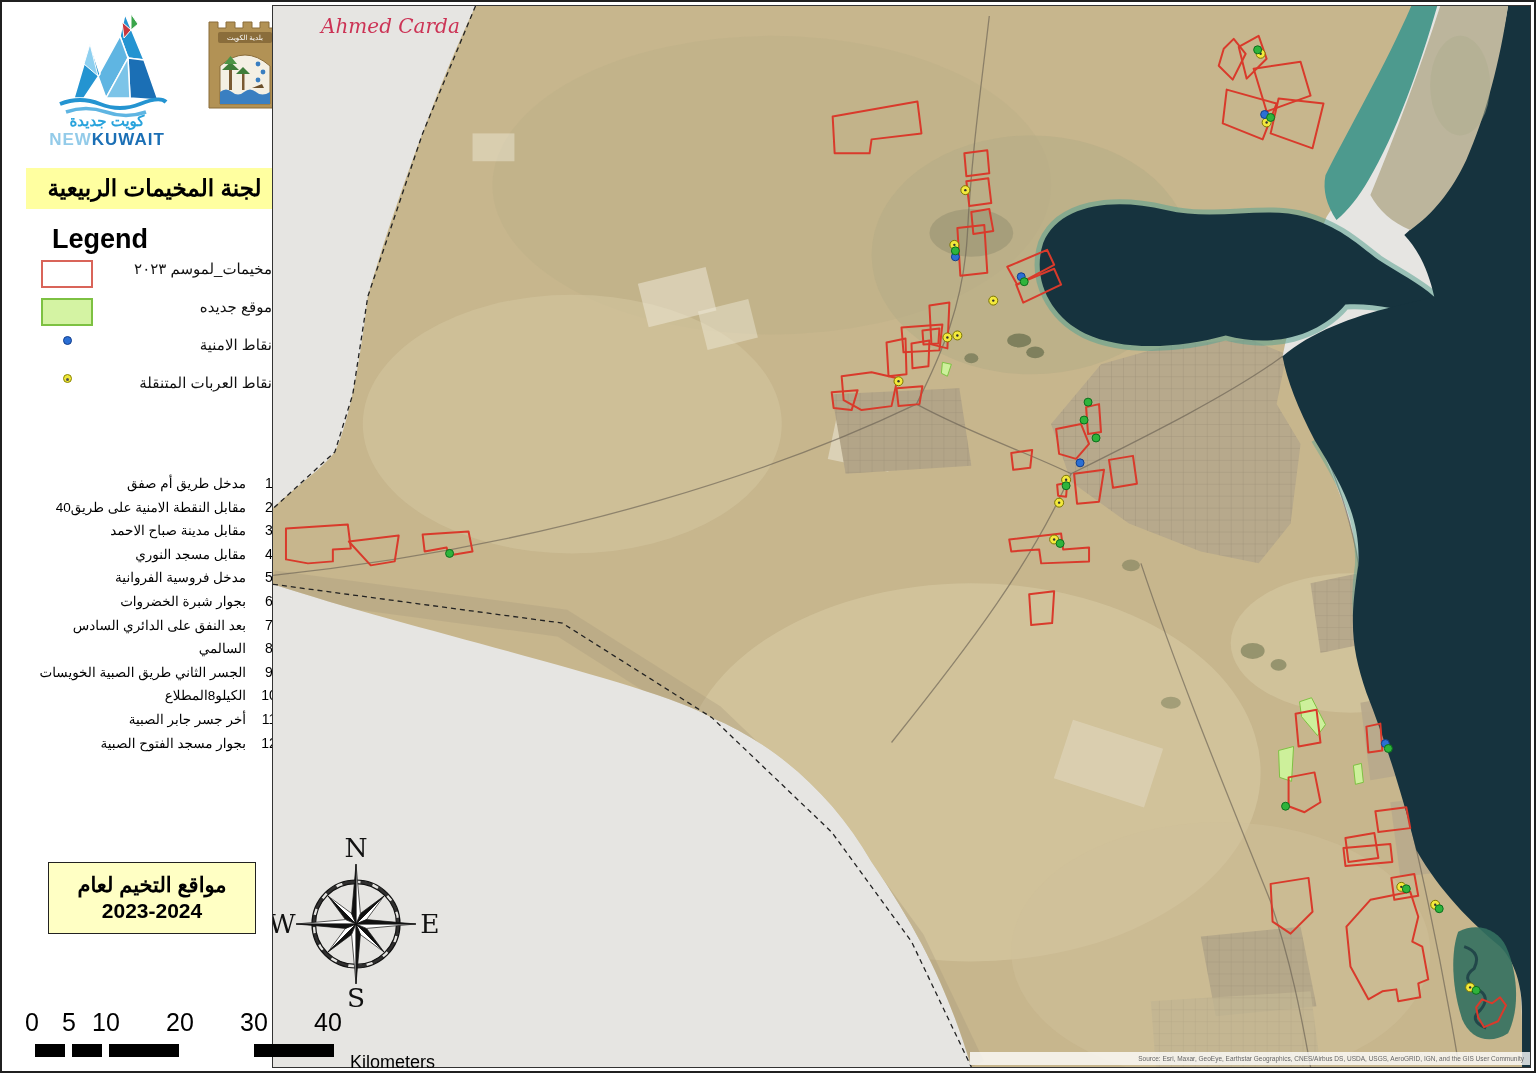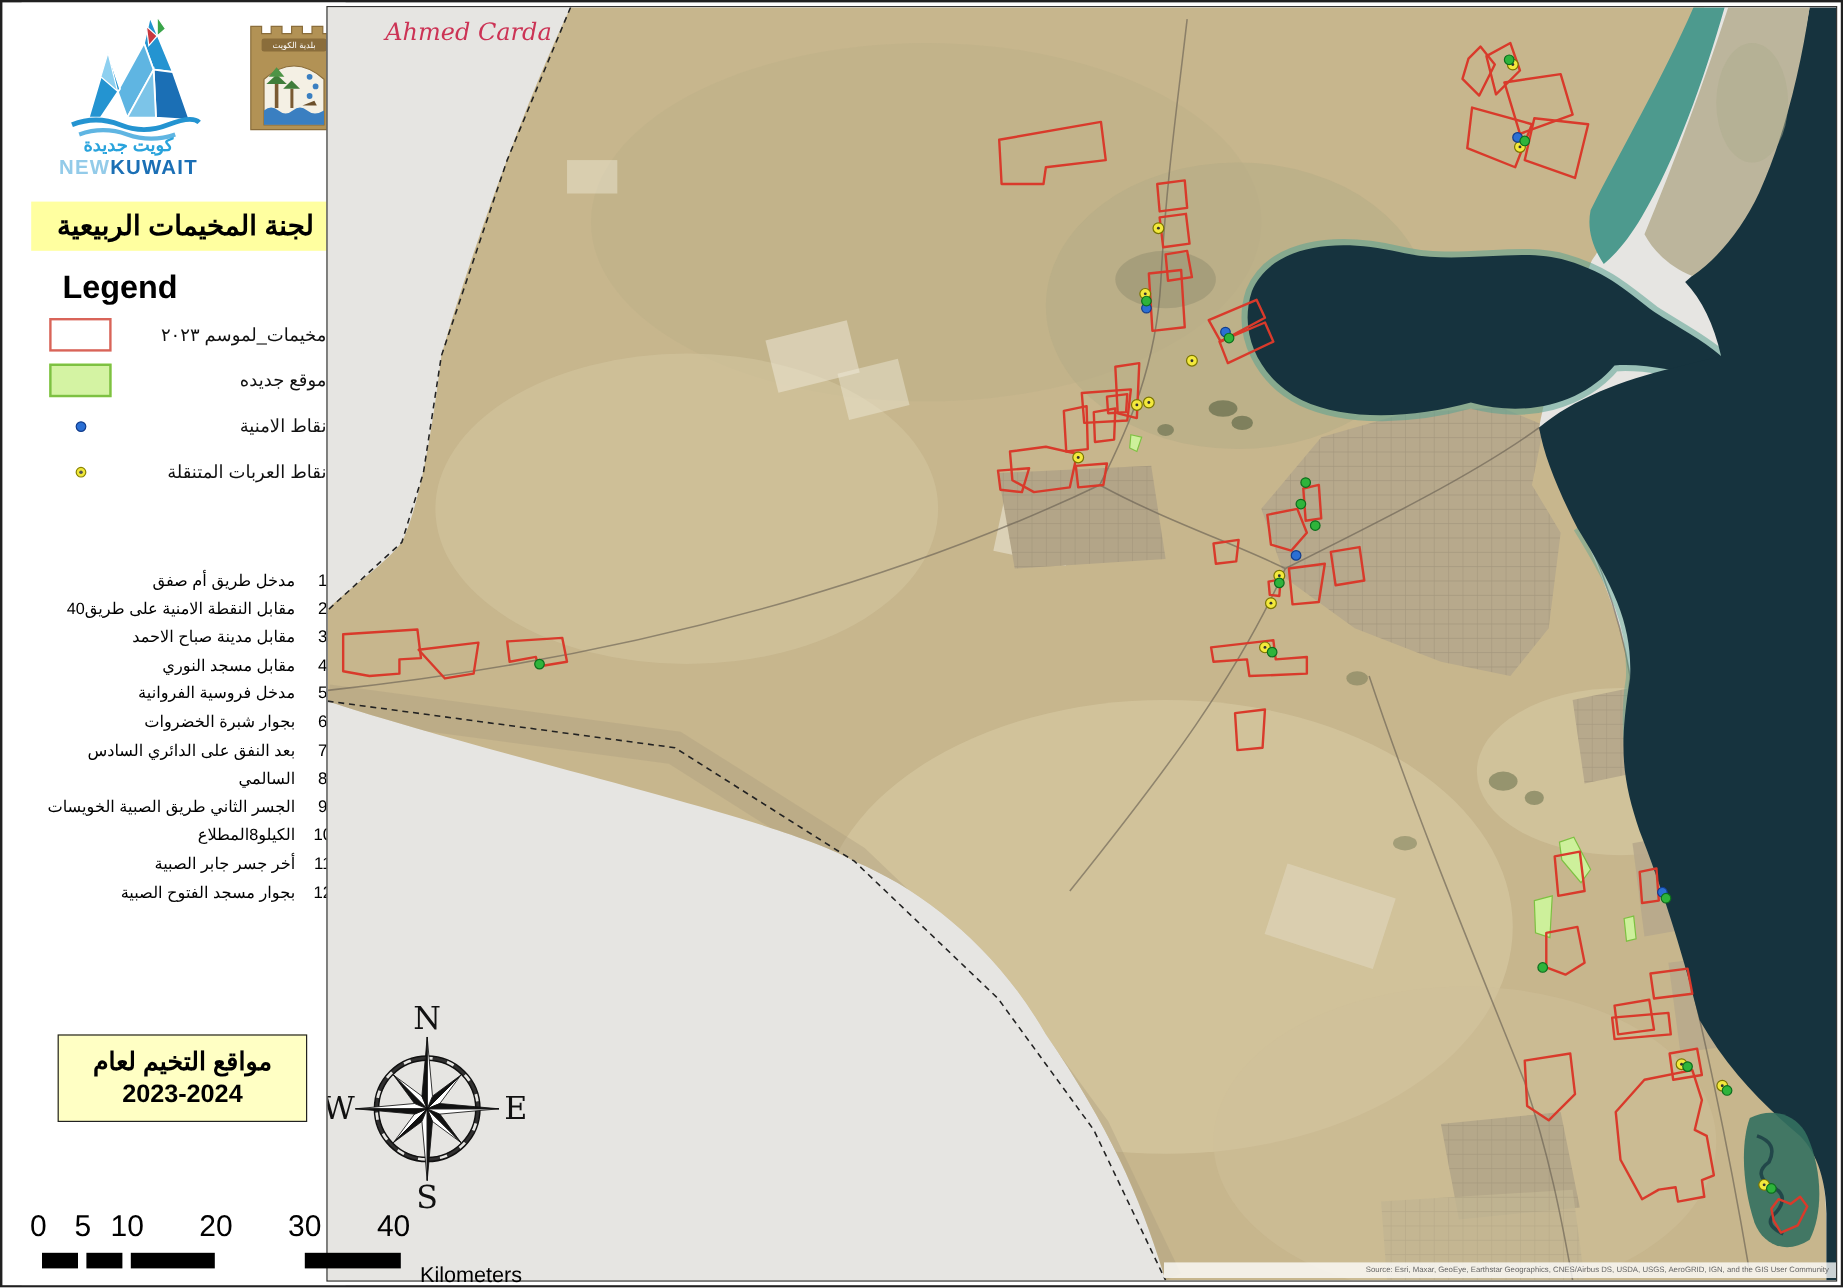--- a/index.html
+++ b/index.html
@@ -5,21 +5,21 @@
   html,body{margin:0;padding:0;background:#ffffff;}
   .page{position:relative;width:1536px;height:1073px;background:#ffffff;border:2px solid #202020;
         box-sizing:border-box;font-family:"Liberation Sans",sans-serif;overflow:hidden;}
   
   .panel{position:absolute;left:0;top:0;width:270px;height:100%;background:#ffffff;margin-left:16px;}
   .logos{position:absolute;top:6px;left:14px;right:4px;height:150px;display:flex;justify-content:space-between;}
   .title-bar{position:absolute;top:166px;left:8px;right:5px;background:#ffffa0;text-align:center;
              font-weight:bold;font-size:23px;padding:7px 2px;color:#000;direction:rtl;}
   .legend-head{position:absolute;top:222px;left:34px;font-size:27px;font-weight:bold;color:#000;}
   .legend-items{position:absolute;top:258px;left:0;right:0;}
-  .legend-row{display:flex;align-items:center;height:38px;padding:0 16px 0 14px;}
+  .legend-row{display:flex;align-items:flex-start;height:38px;padding:0 16px 0 14px;}
   .legend-row .sw{width:70px;display:flex;justify-content:center;align-items:center;}
   .legend-row .lbl{flex:1;text-align:right;direction:rtl;font-size:15px;color:#111;}
   .sw-rect{width:52px;height:28px;box-sizing:border-box;background:#fff;}
   .sw-rect.red{border:2px solid #d96459;}
   .sw-rect.green{border:2px solid #7dc142;background:#d4f3a3;}
   .dot{width:9px;height:9px;border-radius:50%;box-sizing:border-box;position:relative;}
   .dot.green{background:#2eb43b;border:1px solid #0c6e1d;}
   .dot.blue{background:#2b6fd4;border:1px solid #123d8c;}
   .dot.yellow{background:#f0e83a;border:1px solid #8a8400;}
   .dot.yellow::after{content:"";position:absolute;left:2.5px;top:2.5px;width:3px;height:3px;background:#555;border-radius:50%;}

